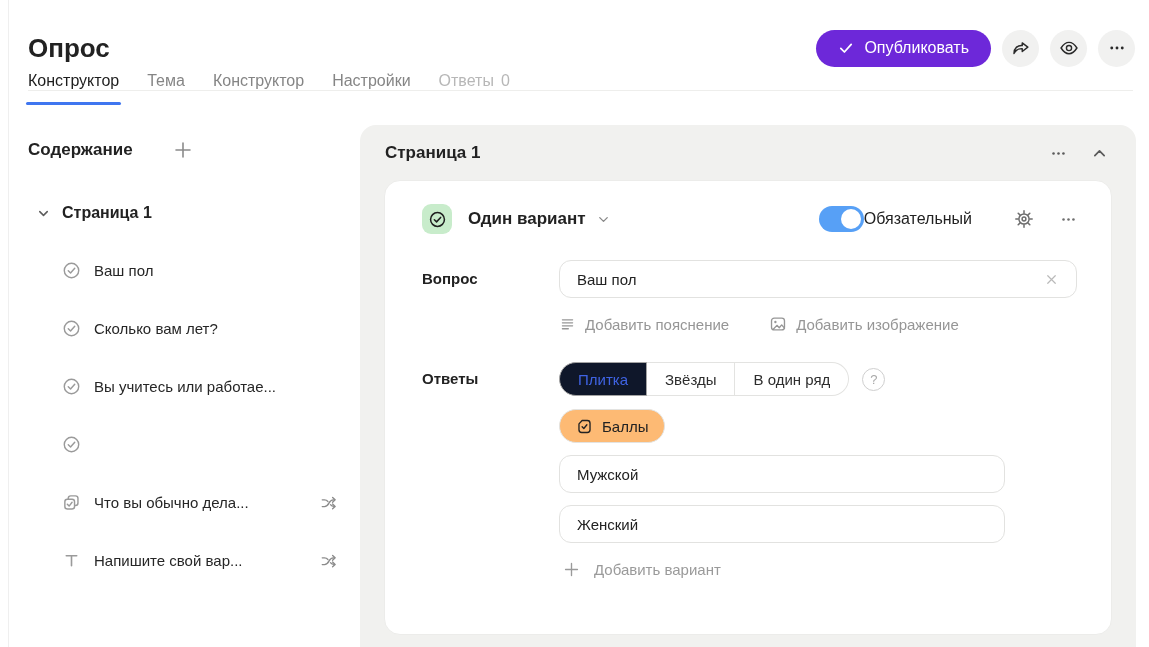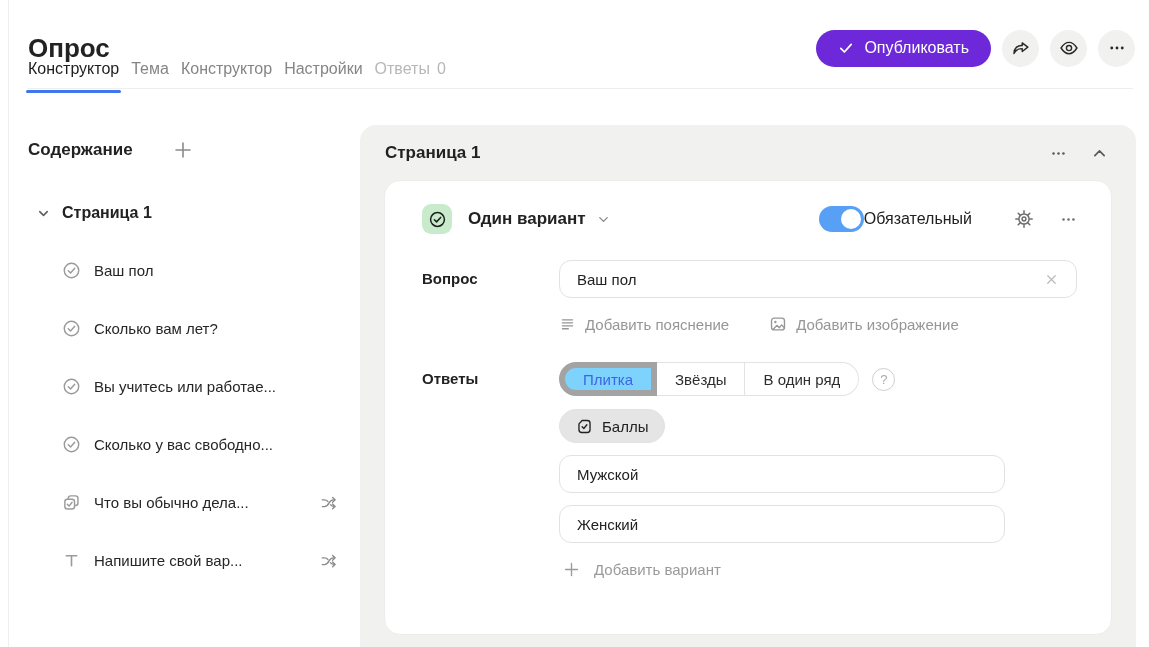--- a/index.html
+++ b/index.html
@@ -12,22 +12,22 @@
     display:flex; align-items:center; justify-content:space-between; }
   .app-title { font-size:26px; font-weight:700; }
   .header-actions { display:flex; align-items:center; gap:11px; }
   .publish-btn { display:flex; align-items:center; gap:10px; height:37px; padding:0 22px;
     border:none; border-radius:19px; background:#6d28d9; color:#fff; font-size:16px;
     font-family:inherit; cursor:pointer; }
   .icon-btn { width:37px; height:37px; border-radius:50%; background:#f1f1f0; border:none;
     display:flex; align-items:center; justify-content:center; color:#2a2a2a; cursor:pointer; }
 
   
-  .tabs { position:absolute; left:28px; right:16px; top:60px; display:flex; gap:12px;
-    border-bottom:1px solid #eeeeec; padding-bottom:10px; }
+  .tabs { position:absolute; left:28px; right:16px; top:72px; display:flex; gap:28px;
+    border-bottom:1px solid #eeeeec; padding-bottom:0; }
   .tab { position:relative; font-size:16px; color:#858585; cursor:pointer; display:flex; gap:7px; }
   .tab.active { color:#1d1d1d; }
   .tab.active::after { content:""; position:absolute; left:-2px; right:-2px; bottom:-15px;
     height:3px; border-radius:2px; background:#3f76f0; }
   .tab.muted { color:#b7b7b7; }
   .tab .count { color:#b7b7b7; }
 
   
   .sidebar { position:absolute; left:28px; top:140px; width:330px; }
   .sidebar-head { display:flex; align-items:center; gap:40px; }
@@ -77,26 +77,26 @@
   .ghost-link { display:flex; align-items:center; gap:9px; color:#969696; font-size:15px; cursor:pointer; }
 
   .answers-row { margin-top:29px; }
   .answers-row .form-label { padding-top:8px; }
   .seg-row { display:flex; align-items:center; }
   .segmented { display:flex; height:34px; }
   .seg { display:flex; align-items:center; padding:0 18px; font-size:15px; color:#2d2d2d;
     border:1px solid #e3e3e1; border-left:none; background:#fff; cursor:pointer; }
   .seg:first-child { border-left:1px solid #e3e3e1; border-radius:17px 0 0 17px; }
   .seg:last-child { border-radius:0 17px 17px 0; }
-  .seg.selected { background:#7dd3fc; border:6px solid #a3a3a3; color:#3f63e3; }
+  .seg.selected { background:#0f172a; border:1px solid #a3a3a3; color:#3f63e3; }
   .help-circle { width:23px; height:23px; border-radius:50%; border:1.5px solid #cfcfcf;
     color:#a8a8a8; font-size:13px; display:flex; align-items:center; justify-content:center;
     margin-left:13px; cursor:pointer; }
   .points-btn { margin-top:13px; display:inline-flex; align-items:center; gap:9px; height:34px;
-    padding:0 16px; border:1px solid #e3e3e1; border-radius:17px; background:#e5e5e5;
+    padding:0 16px; border:1px solid #e3e3e1; border-radius:17px; background:#fdba74;
     font-size:15px; font-family:inherit; color:#222; cursor:pointer; }
   .option-input { width:446px; margin-top:12px; }
   .option-input:first-of-type { margin-top:13px; }
   .add-option { margin:18px 0 0 4px; display:flex; align-items:center; gap:14px;
     color:#9a9a9a; font-size:15px; cursor:pointer; }
   svg { display:block; }
 </style>
 </head>
 <body>
 
@@ -207,21 +207,20 @@
     </span>
     <span>Вы учитесь или работае...</span>
   </div>
   <div class="tree-item">
     <span class="t-icon">
       <svg width="19" height="19" viewBox="0 0 20 20">
           <circle cx="10" cy="10" r="7.6" fill="none" stroke="currentColor" stroke-width="1.5"></circle>
           <polyline points="6.6 10.3 9 12.6 13.4 7.6" fill="none" stroke="currentColor" stroke-width="1.5" stroke-linecap="round" stroke-linejoin="round"></polyline>
         </svg>
     </span>
-    <span>Сколько у вас свободно...</span>
   </div>
   <div class="tree-item">
     <span class="t-icon">
       <svg width="19" height="19" viewBox="0 0 20 20">
           <rect x="6.6" y="3" width="10.2" height="10.2" rx="2.6" fill="none" stroke="currentColor" stroke-width="1.5"></rect>
           <rect x="3" y="6.6" width="10.2" height="10.2" rx="2.6" fill="#fff" stroke="currentColor" stroke-width="1.5"></rect>
           <polyline points="5.6 11.9 7.5 13.8 10.6 9.8" fill="none" stroke="currentColor" stroke-width="1.5" stroke-linecap="round" stroke-linejoin="round"></polyline>
         </svg>
     </span>
     <span>Что вы обычно дела...</span>

